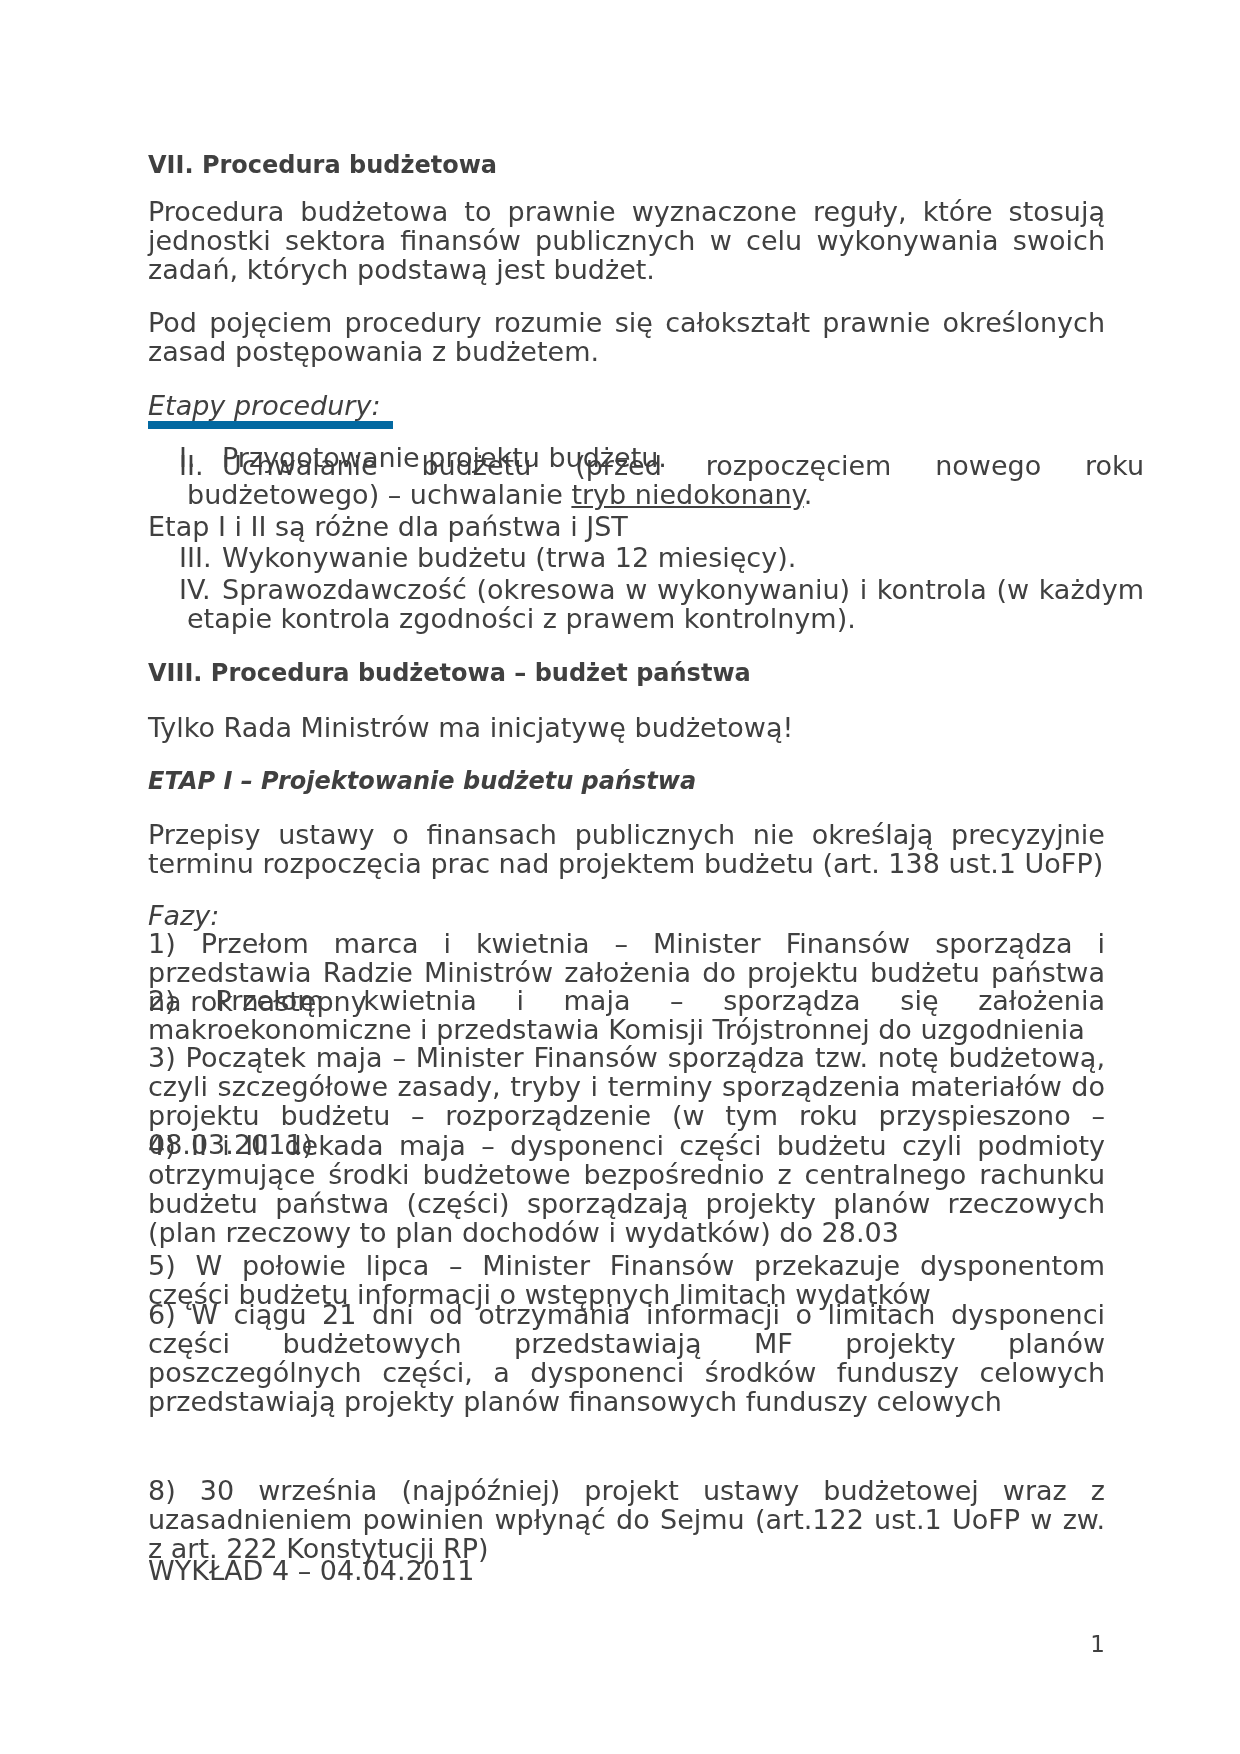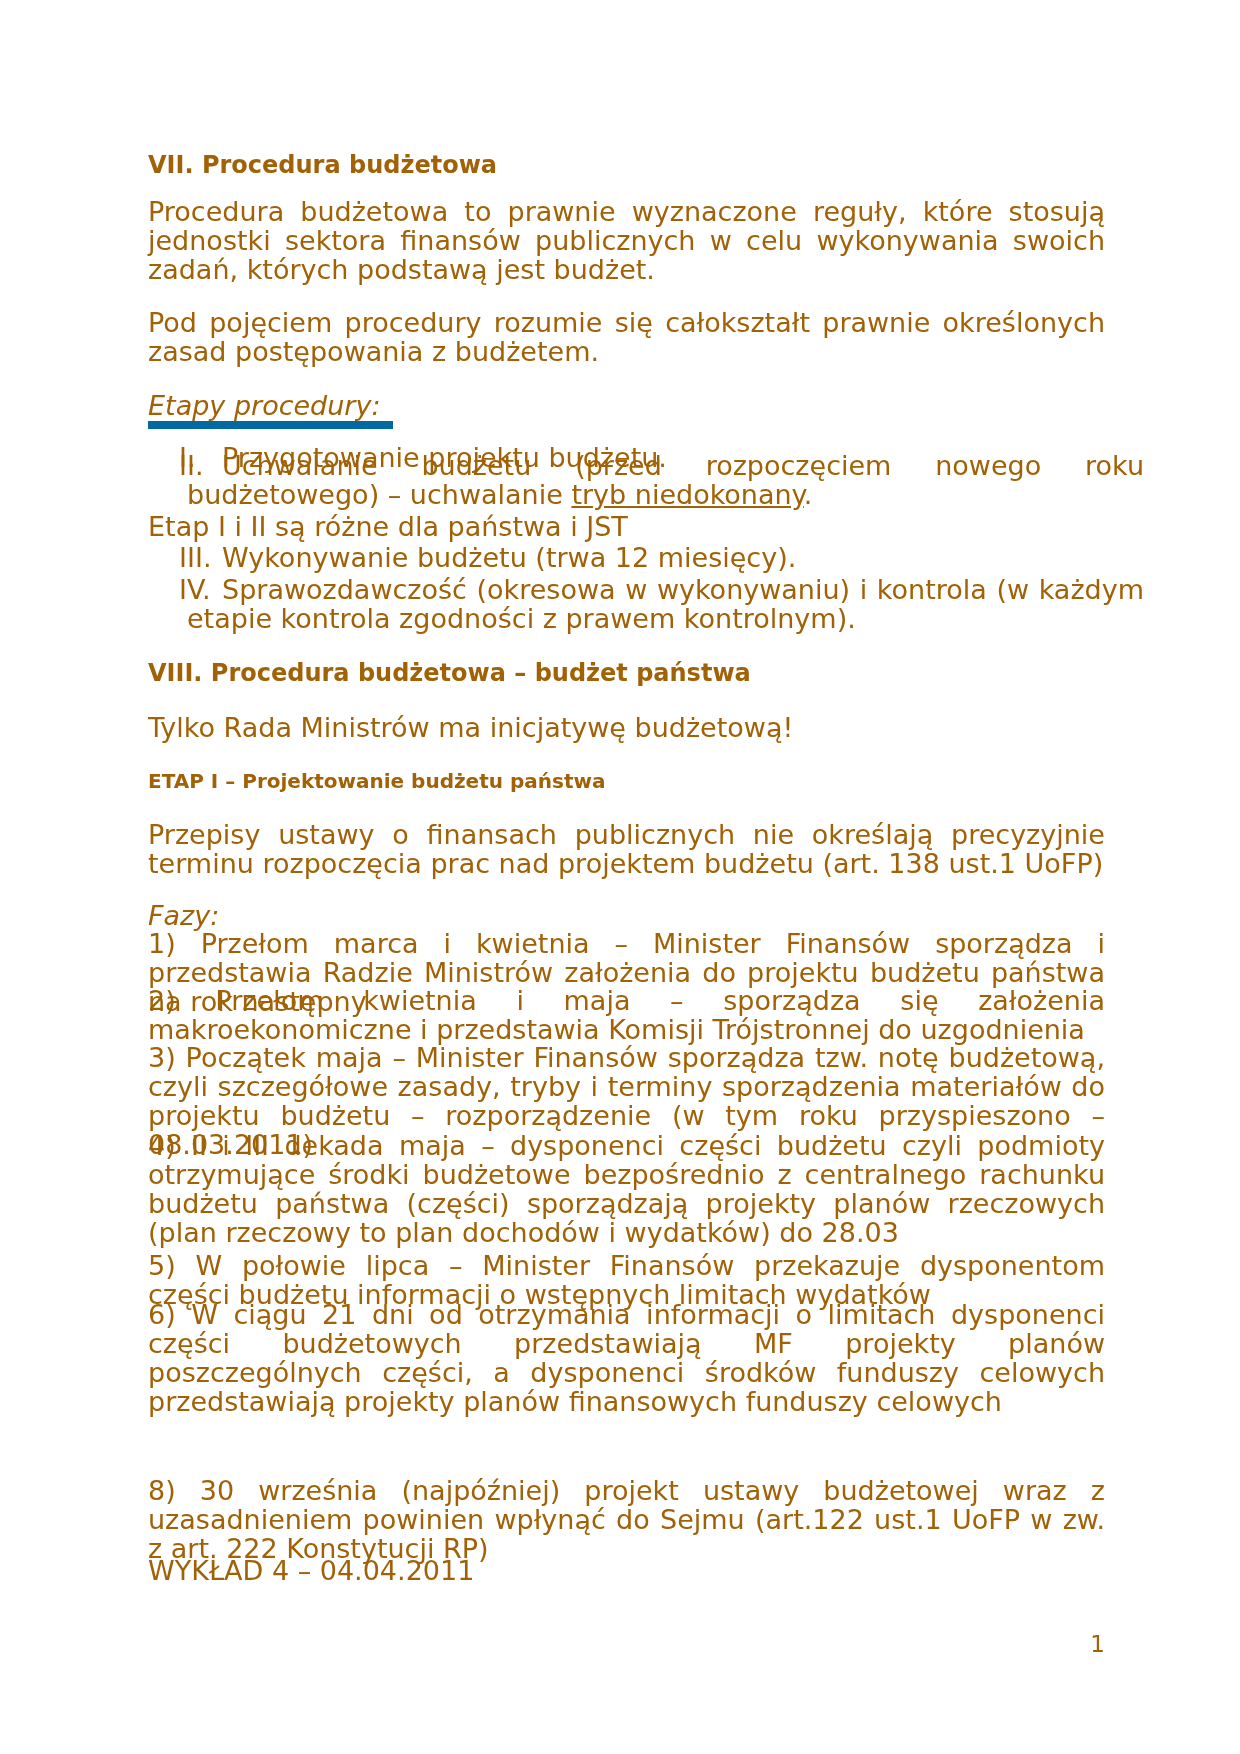--- a/index.html
+++ b/index.html
@@ -3,40 +3,41 @@
 <meta charset="utf-8">
 <style>
   html, body { margin: 0; padding: 0; background: #ffffff; }
   .page {
     position: relative;
     width: 1240px;
     height: 1754px;
     background: #ffffff;
     overflow: hidden;
     font-family: "DejaVu Sans", sans-serif;
-    color: #a16207;
+    color: #404040;
   }
   .blk {
     position: absolute;
     left: 148px;
     width: 957px;
     font-size: 27px;
     line-height: 29px;
     text-align: justify;
   }
   .left { text-align: left; }
   .h {
     font-weight: bold;
     font-size: 24px;
     line-height: 30px;
     text-align: left;
   }
   .hi {
     font-weight: bold;
-    font-size: 20px;
+    font-style: italic;
+    font-size: 24px;
     line-height: 30px;
     text-align: left;
   }
   .it { font-style: italic; }
   .ul-label {
     font-style: italic;
     border-bottom: 8px solid #0369a1;
     padding-right: 12px;
   }
   .list-item {

